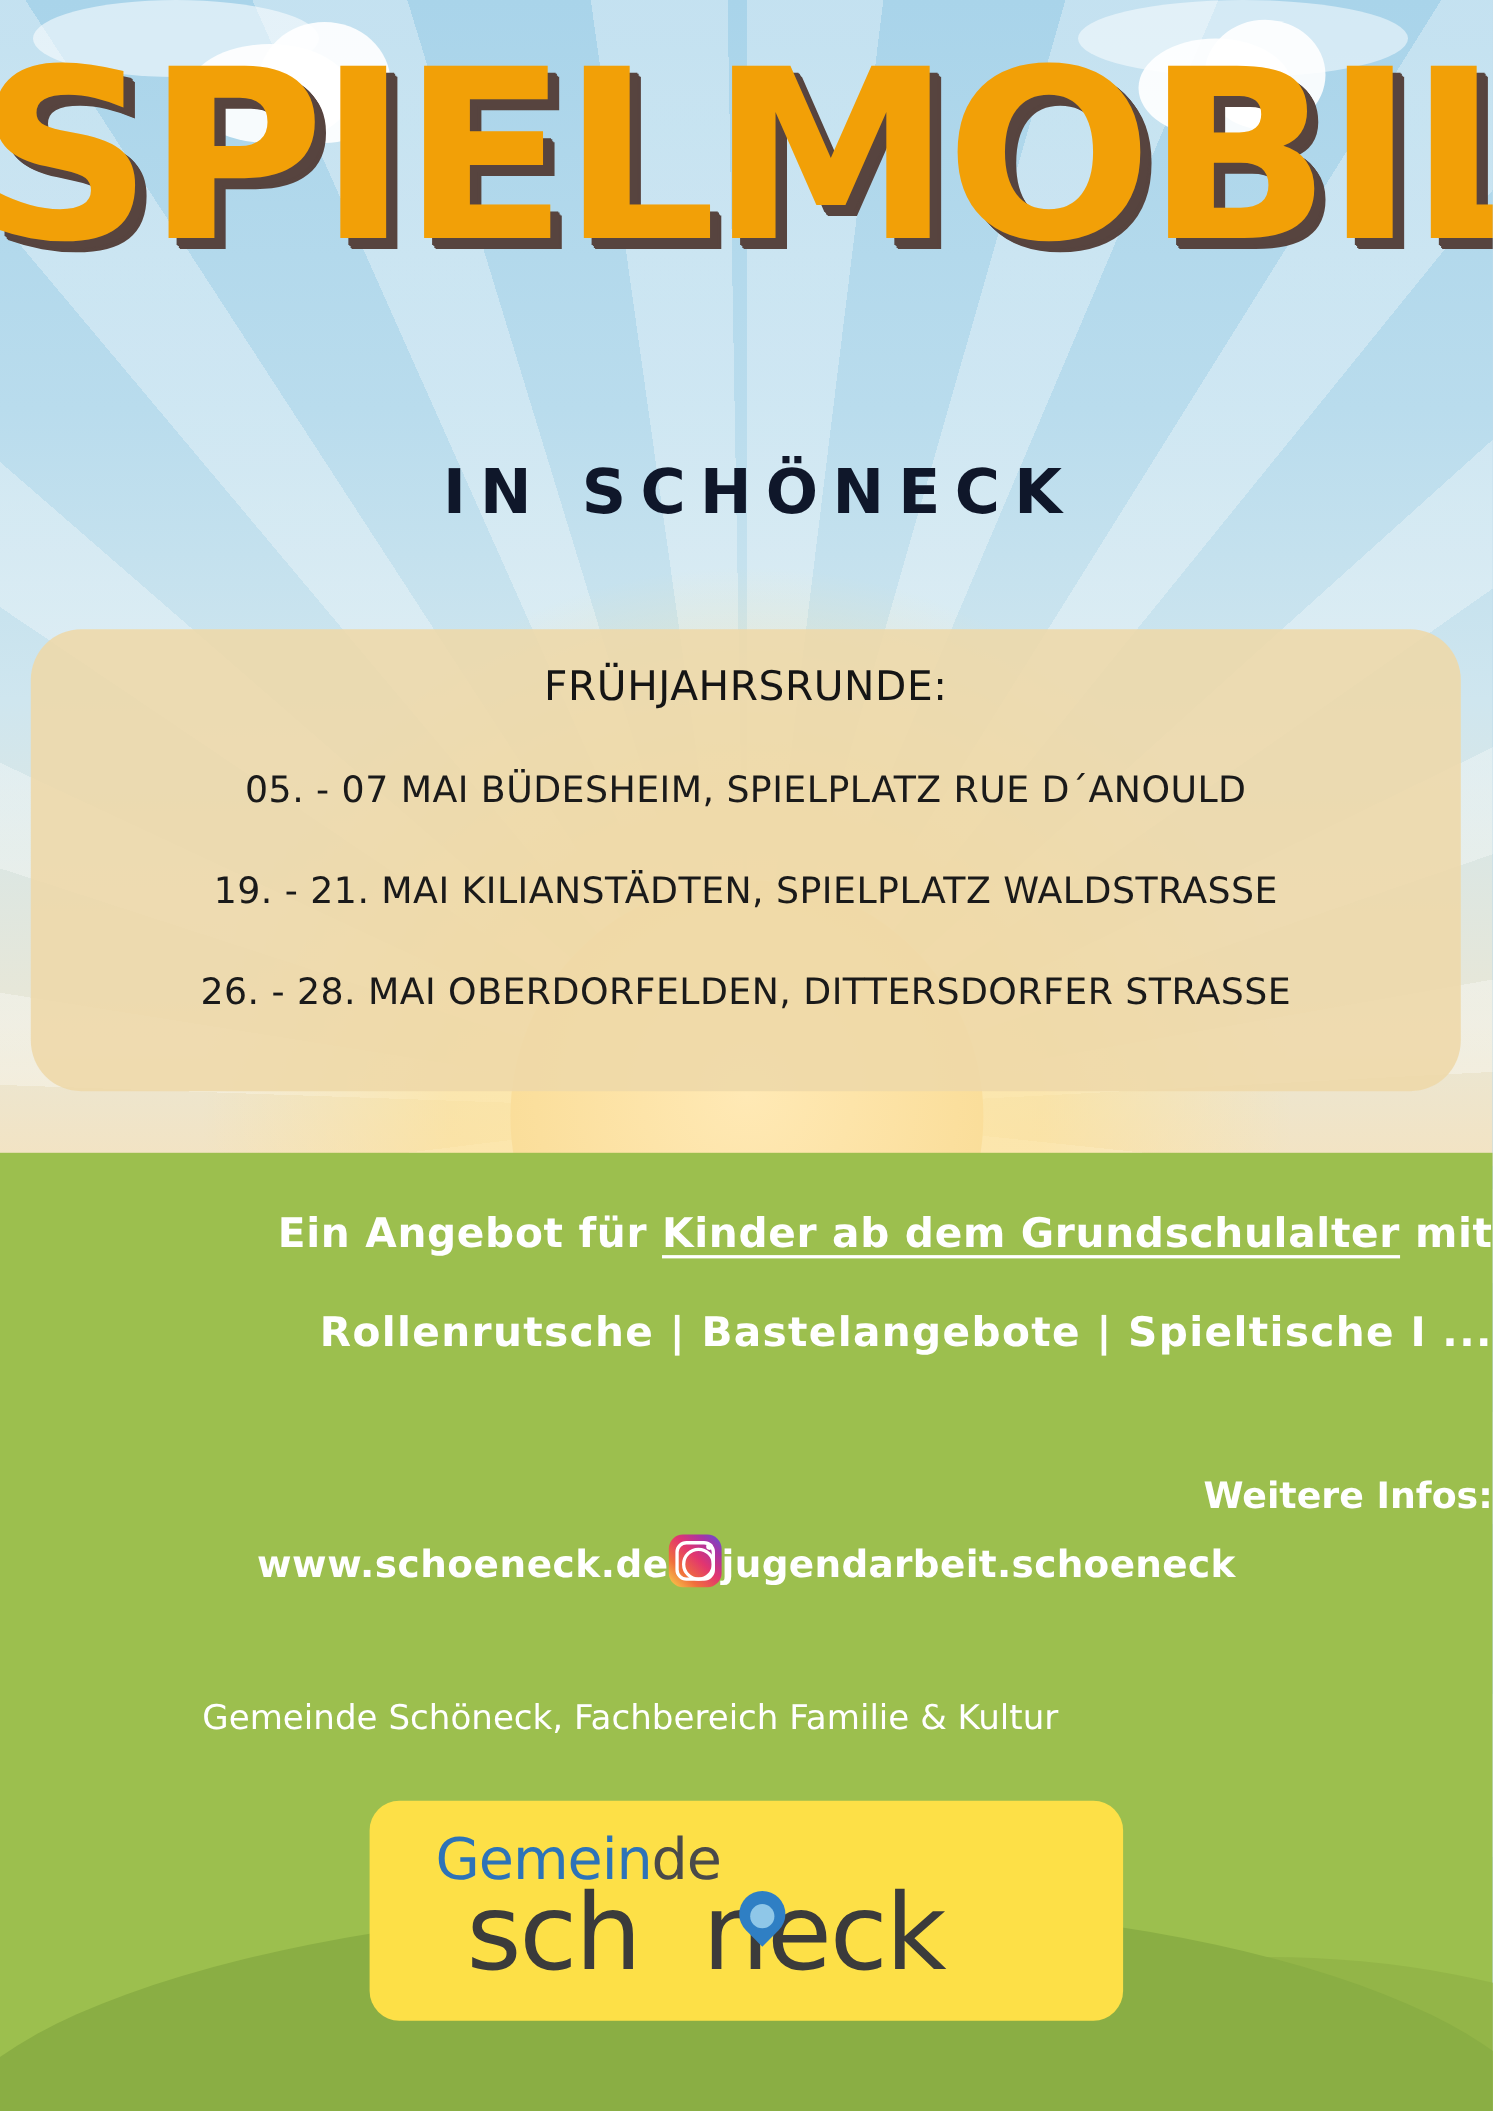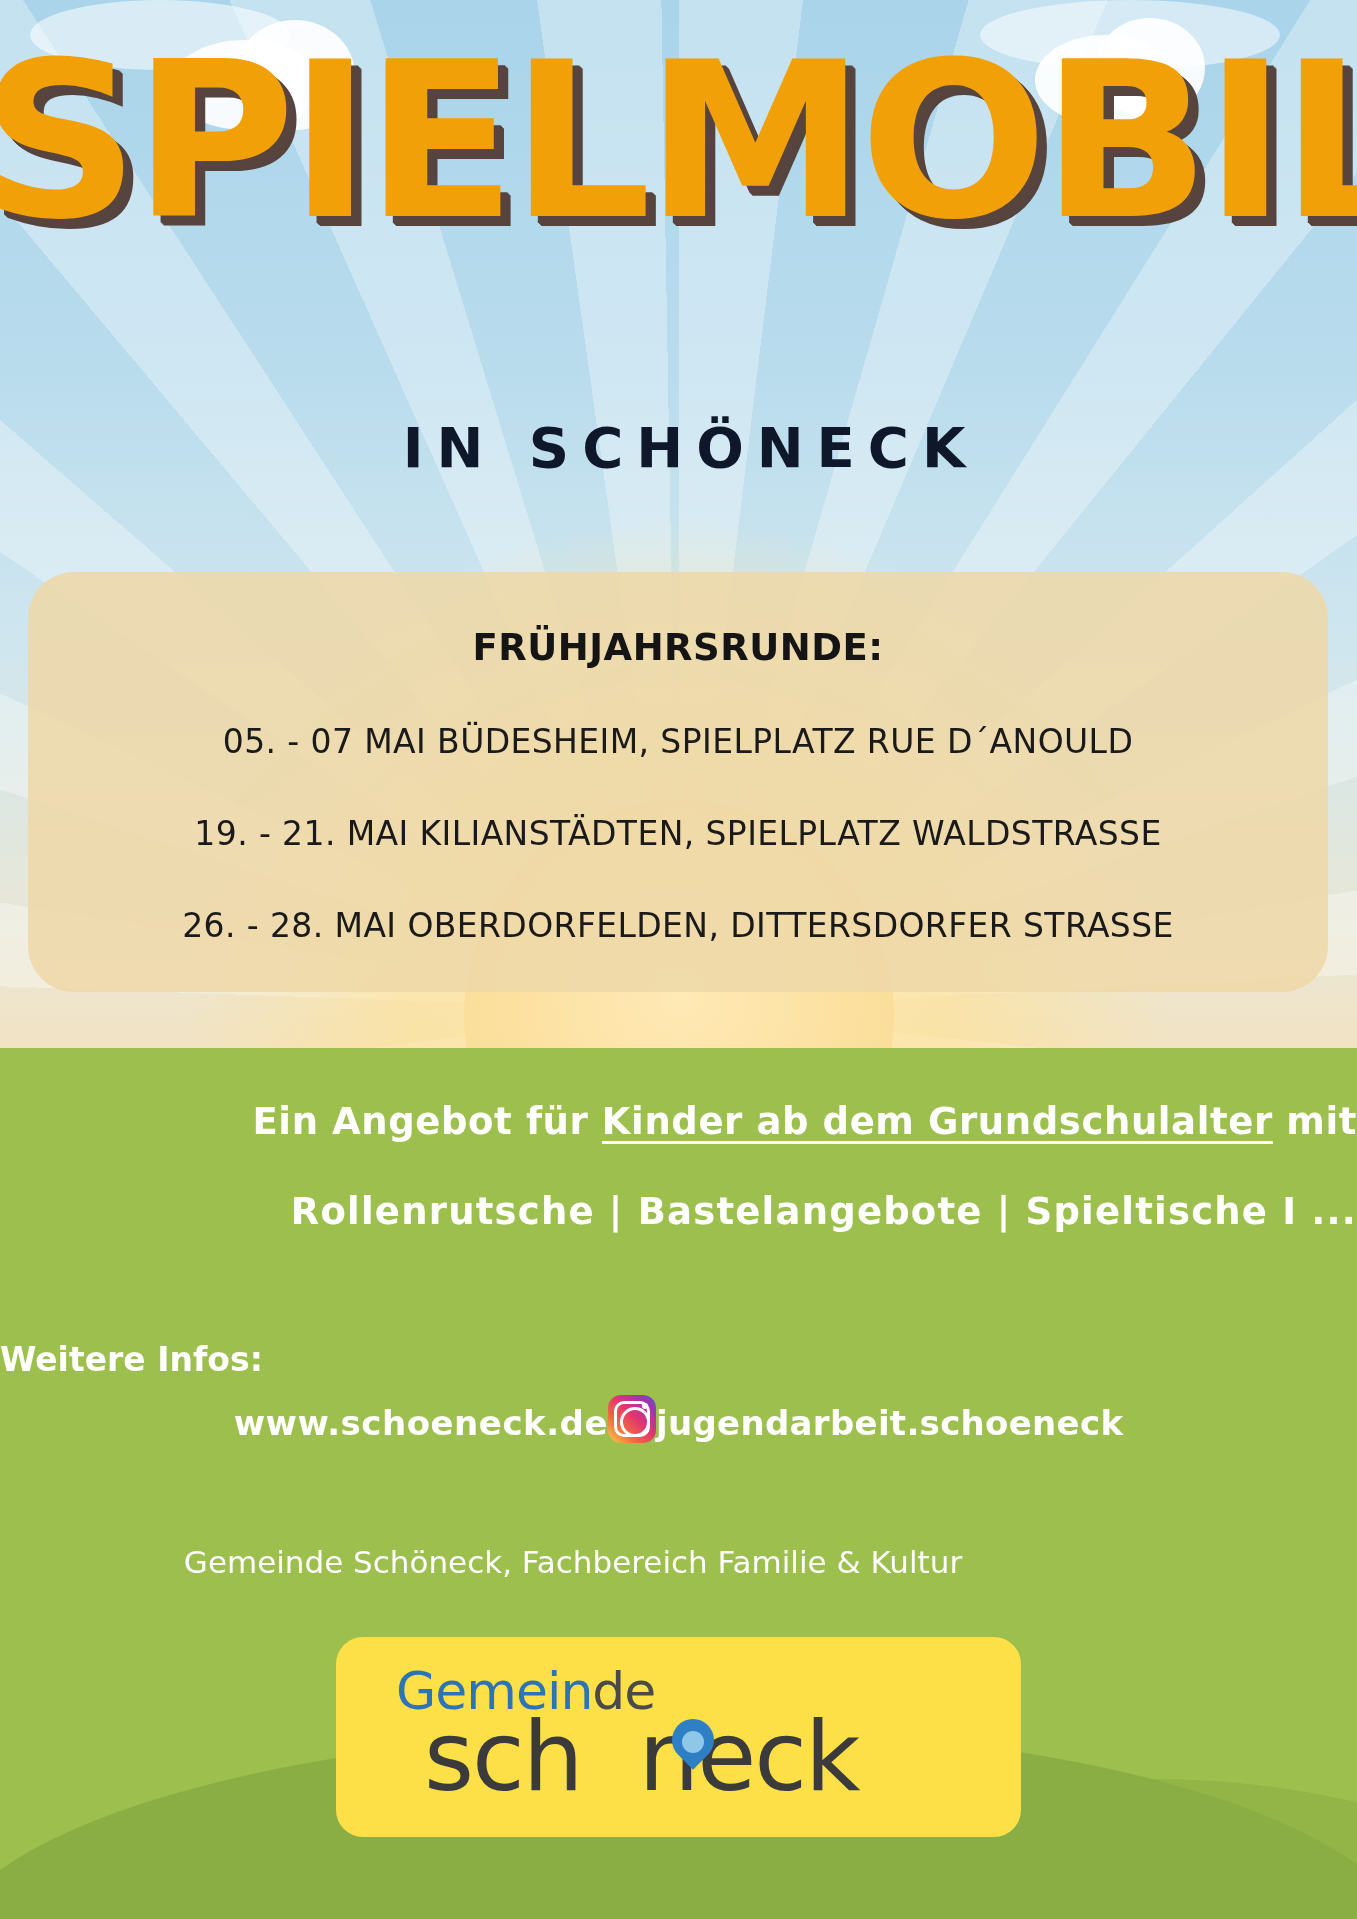--- a/index.html
+++ b/index.html
@@ -122,24 +122,24 @@
     width: 1300px;
     height: 420px;
     background: rgba(238, 216, 168, 0.88);
     border-radius: 46px;
     z-index: 5;
     padding-top: 14px;
   }
   .dates-title {
     text-align: center;
     font-size: 37px;
-    font-weight: 700;
+    font-weight: 400;
     color: #151515;
     letter-spacing: .5px;
-    margin-top: 40px;
+    margin-top: 16px;
   }
   .date-line {
     text-align: center;
     font-size: 33px;
     color: #1a1a1a;
     letter-spacing: .4px;
     margin-top: 53px;
     white-space: nowrap;
   }
 
@@ -192,21 +192,21 @@
     color: #ffffff;
     font-size: 37px;
     font-weight: 700;
     letter-spacing: 1.2px;
     z-index: 6;
   }
   .infos-title {
     position: absolute;
     left: 0; top: 1340px;
     width: 1357px;
-    text-align: left;
+    text-align: right;
     color: #ffffff;
     font-size: 33px;
     font-weight: 700;
     z-index: 6;
   }
   .contact-row {
     position: absolute;
     left: 0; top: 1395px;
     width: 1357px;
     display: flex;

